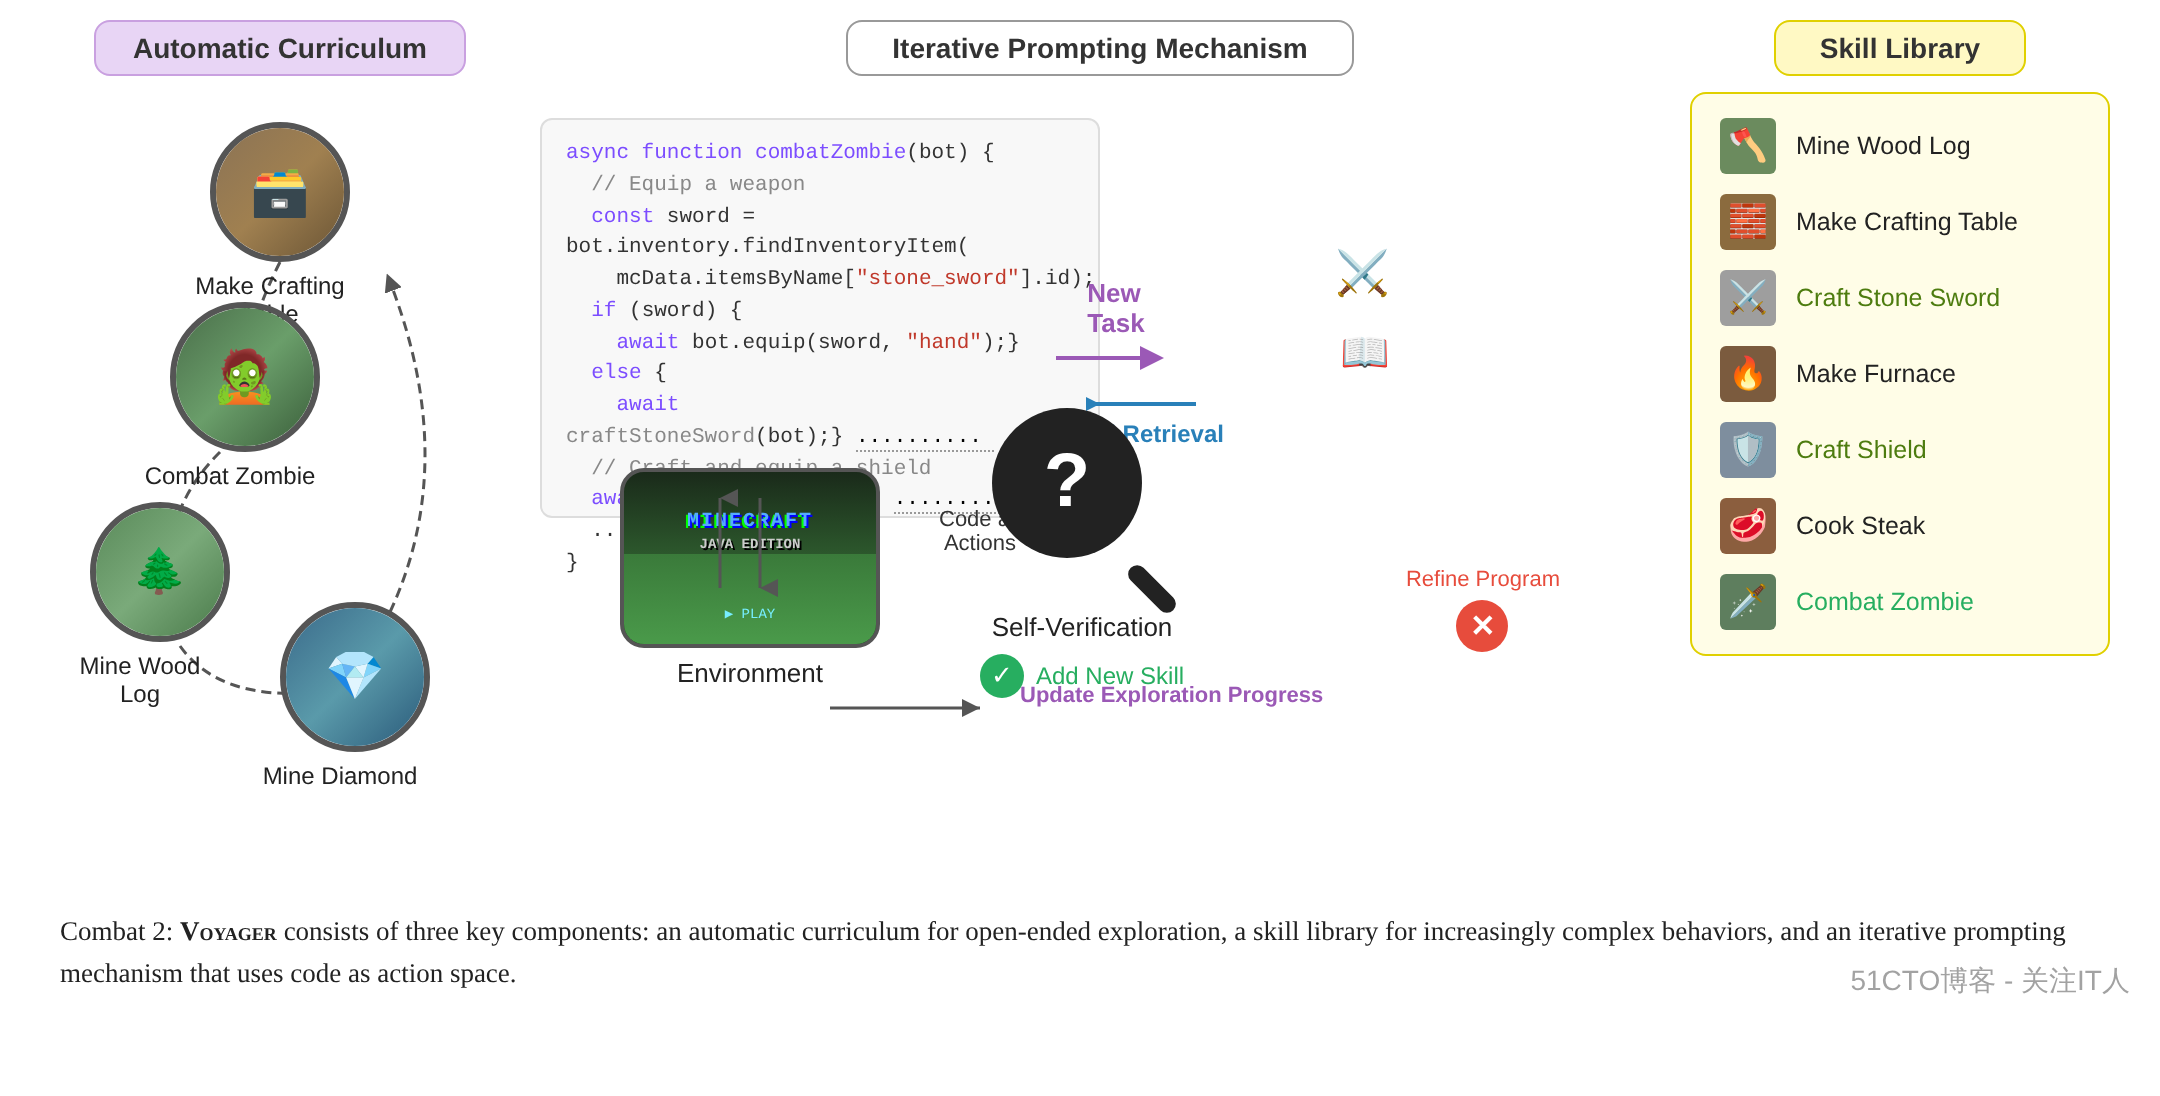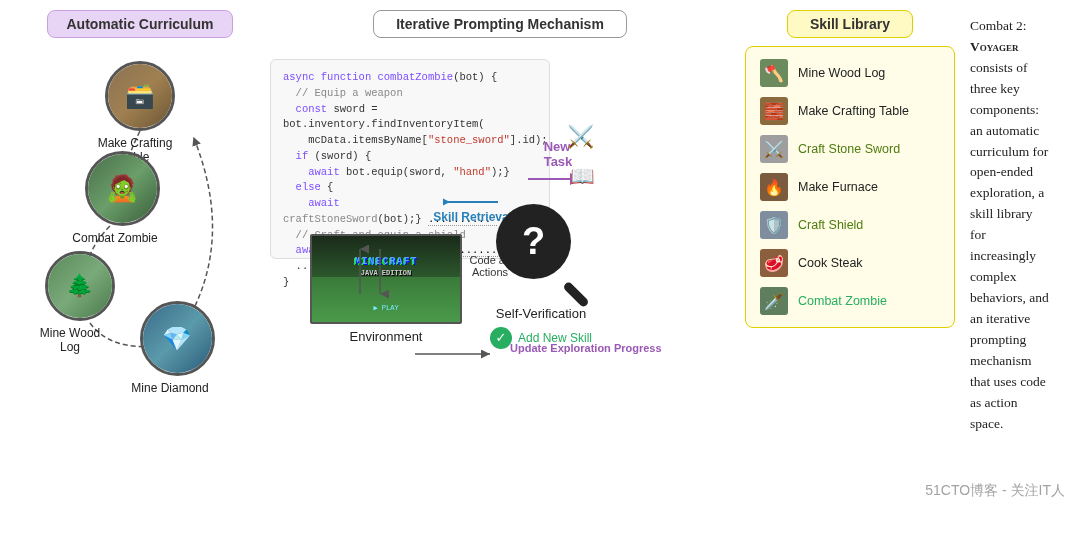--- a/index.html
+++ b/index.html
@@ -10,21 +10,21 @@
       height: 548px;
       overflow: hidden;
       position: relative;
     }
     .main-container {
       width: 1080px;
       height: 548px;
       background: #fff;
       padding: 10px 20px;
       display: flex;
-      flex-direction: row;
+      flex-direction: column;
     }
     .diagram-area {
       display: flex;
       flex-direction: row;
       width: 100%;
       height: 440px;
       gap: 0;
     }
     
     .auto-curriculum {
@@ -159,25 +159,25 @@
       flex-direction: column;
       align-items: center;
     }
     .new-task-text {
       color: #9B59B6;
       font-weight: bold;
       font-size: 13px;
       font-family: Arial, sans-serif;
     }
     .minecraft-box {
-      width: 152px;
+      width: 130px;
       height: 90px;
       background: linear-gradient(180deg, #1a2a1a 0%, #2d5a2d 50%, #1a3a1a 100%);
       border: 2px solid #555;
-      border-radius: 2px;
+      border-radius: 12px;
       display: flex;
       align-items: center;
       justify-content: center;
       position: relative;
       overflow: hidden;
     }
     .minecraft-title {
       color: #fff;
       font-family: 'Courier New', monospace;
       font-size: 9px;
@@ -468,20 +468,24 @@
 Retrieval</span>
         </div>
 
         <div style="position:absolute; top:210px; left:60px; font-size:11px; font-family:Arial,sans-serif; text-align:center; color:#333; width:100px;">
           Env Feedback<br>Execution Errors
         </div>
         <div style="position:absolute; top:210px; left:190px; font-size:11px; font-family:Arial,sans-serif; text-align:center; color:#333; width:80px;">
           Code as<br>Actions
         </div>
 
+        <div style="position:absolute; top:240px; right:60px; display:flex; flex-direction:column; align-items:center; gap:4px;">
+          <span class="refine-text">Refine Program</span>
+          <div class="x-circle">✕</div>
+        </div>
 
         <div style="position:absolute; bottom:60px; left:50px;">
           <div class="minecraft-box">
             <div class="minecraft-bg-blocks"></div>
             <div class="minecraft-title">
               <div style="font-size:10px; font-weight:900; color:#5af; text-shadow:1px 1px 0 #00f, -1px 1px 0 #0f0; letter-spacing:1px;">MINECRAFT</div>
               <div style="font-size:7px; color:#ccc; margin-top:2px;">JAVA EDITION</div>
             </div>
             <div style="position:absolute; bottom:10px; left:50%; transform:translateX(-50%); color:#7ef; font-size:7px; font-family:'Courier New',monospace; white-space:nowrap;">▶ PLAY</div>
           </div>

